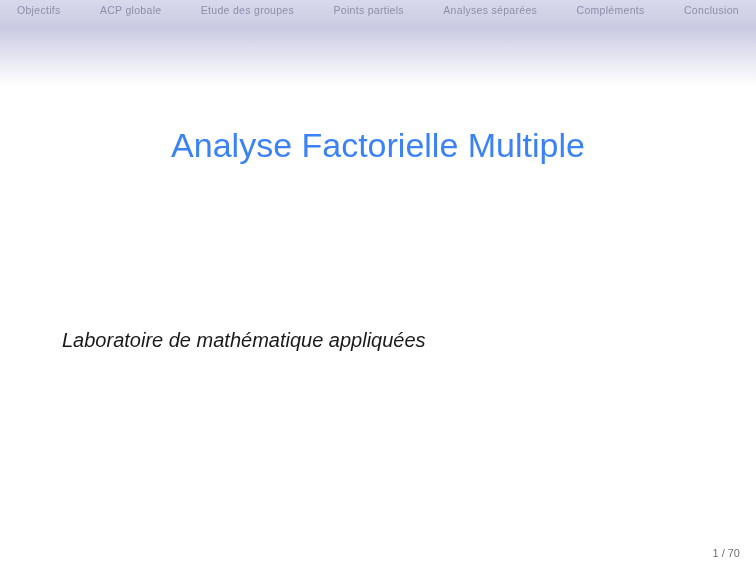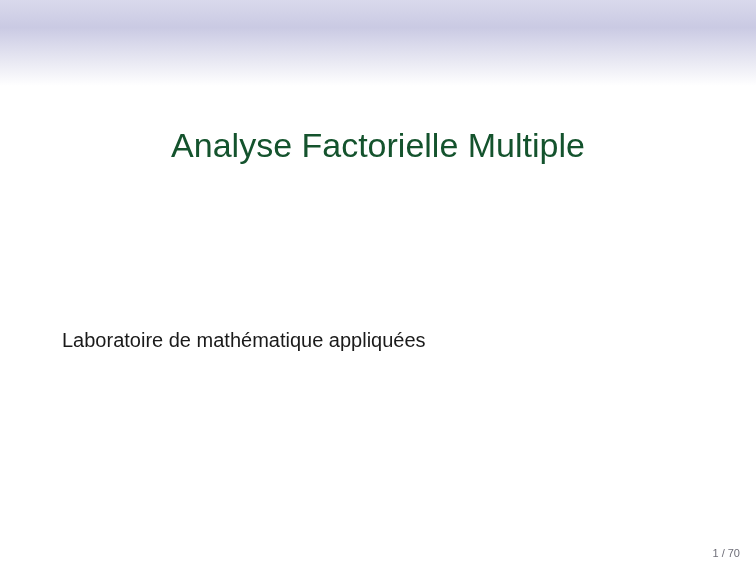--- a/index.html
+++ b/index.html
@@ -45,50 +45,60 @@
   }
   
   .slide-title {
     position: absolute;
     top: 126px;
     left: 0;
     width: 100%;
     text-align: center;
     font-size: 34px;
     font-weight: normal;
-    color: #14532d;
+    color: #3b82f6;
     margin: 0;
   }
   
   .author-block {
     position: absolute;
     left: 62px;
     top: 326px;
     font-size: 20px;
     line-height: 28px;
     color: #1a1a1a;
   }
   .affiliation {
+    font-style: italic;
   }
   
   .page-indicator {
     position: absolute;
     right: 16px;
     bottom: 8px;
     font-size: 11px;
     color: #6e6e78;
   }
 </style>
 </head>
 <body>
 
 <div class="slide">
 
   <div class="header-band"></div>
 
+  <div class="section-nav">
+    <span class="nav-item">Objectifs</span>
+    <span class="nav-item">ACP globale</span>
+    <span class="nav-item">Etude des groupes</span>
+    <span class="nav-item">Points partiels</span>
+    <span class="nav-item">Analyses séparées</span>
+    <span class="nav-item">Compléments</span>
+    <span class="nav-item">Conclusion</span>
+  </div>
 
   <h1 class="slide-title">Analyse Factorielle Multiple</h1>
 
   <div class="author-block">
     <div class="affiliation">Laboratoire de mathématique appliquées</div>
   </div>
 
   <div class="page-indicator">1 / 70</div>
 
 </div>

